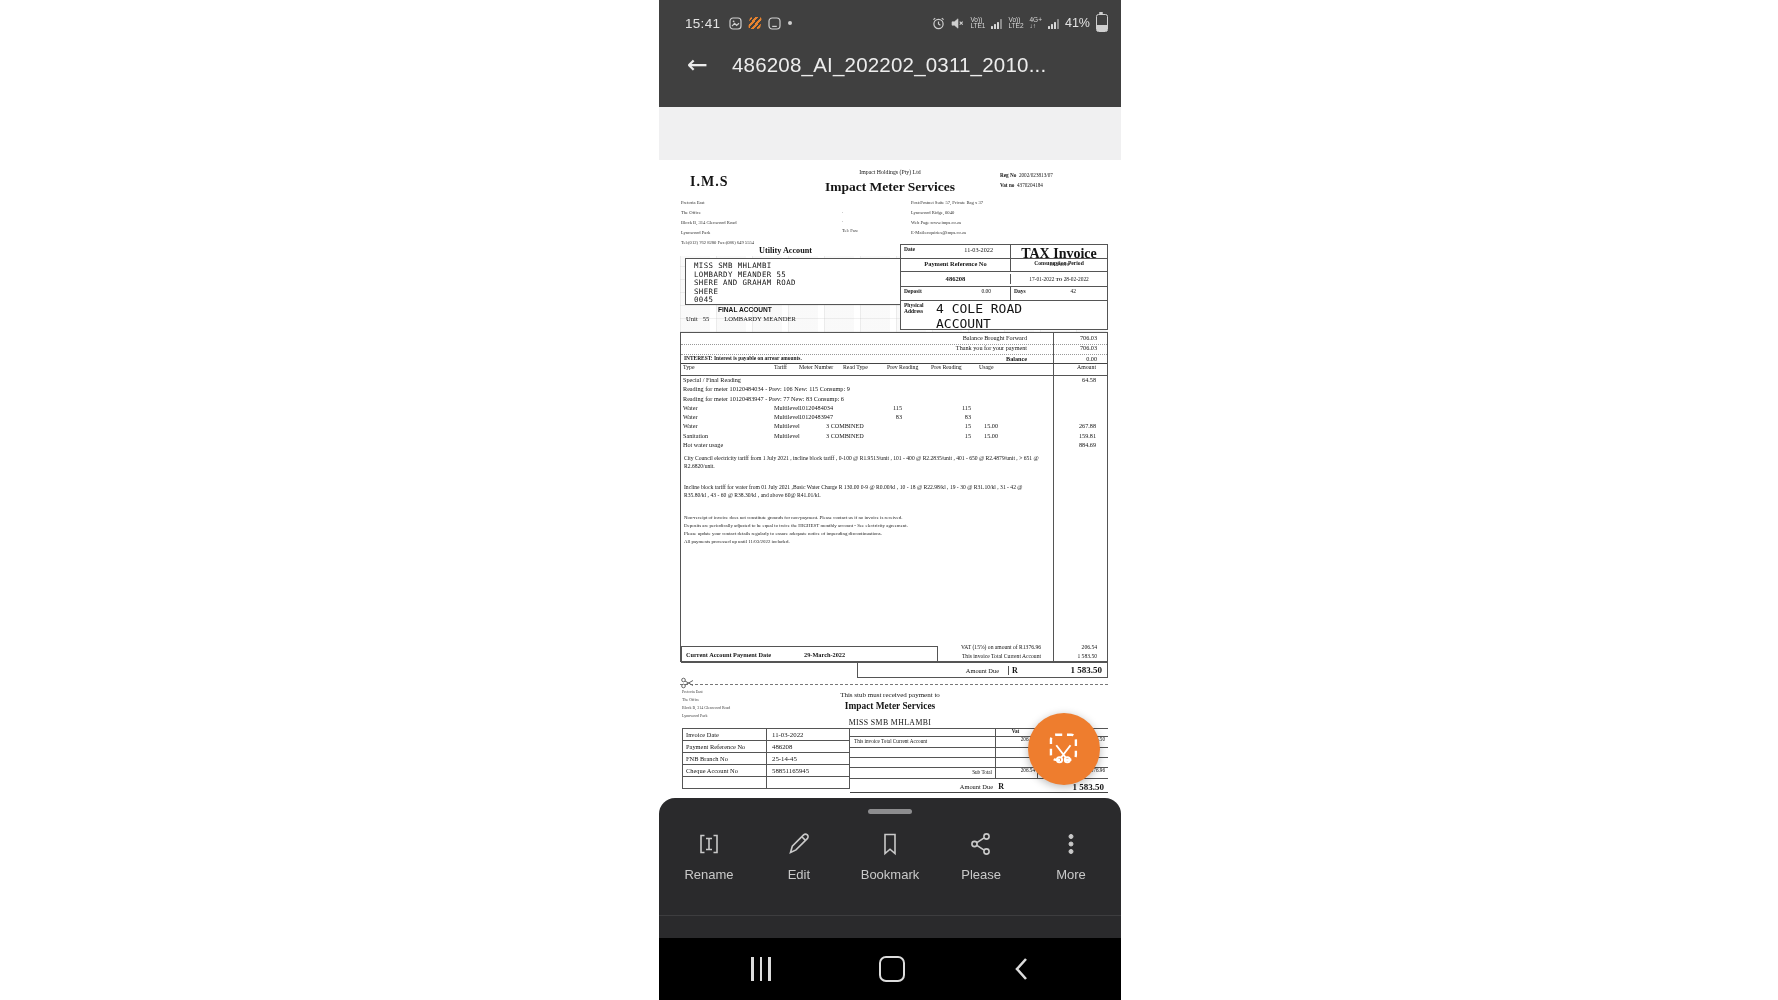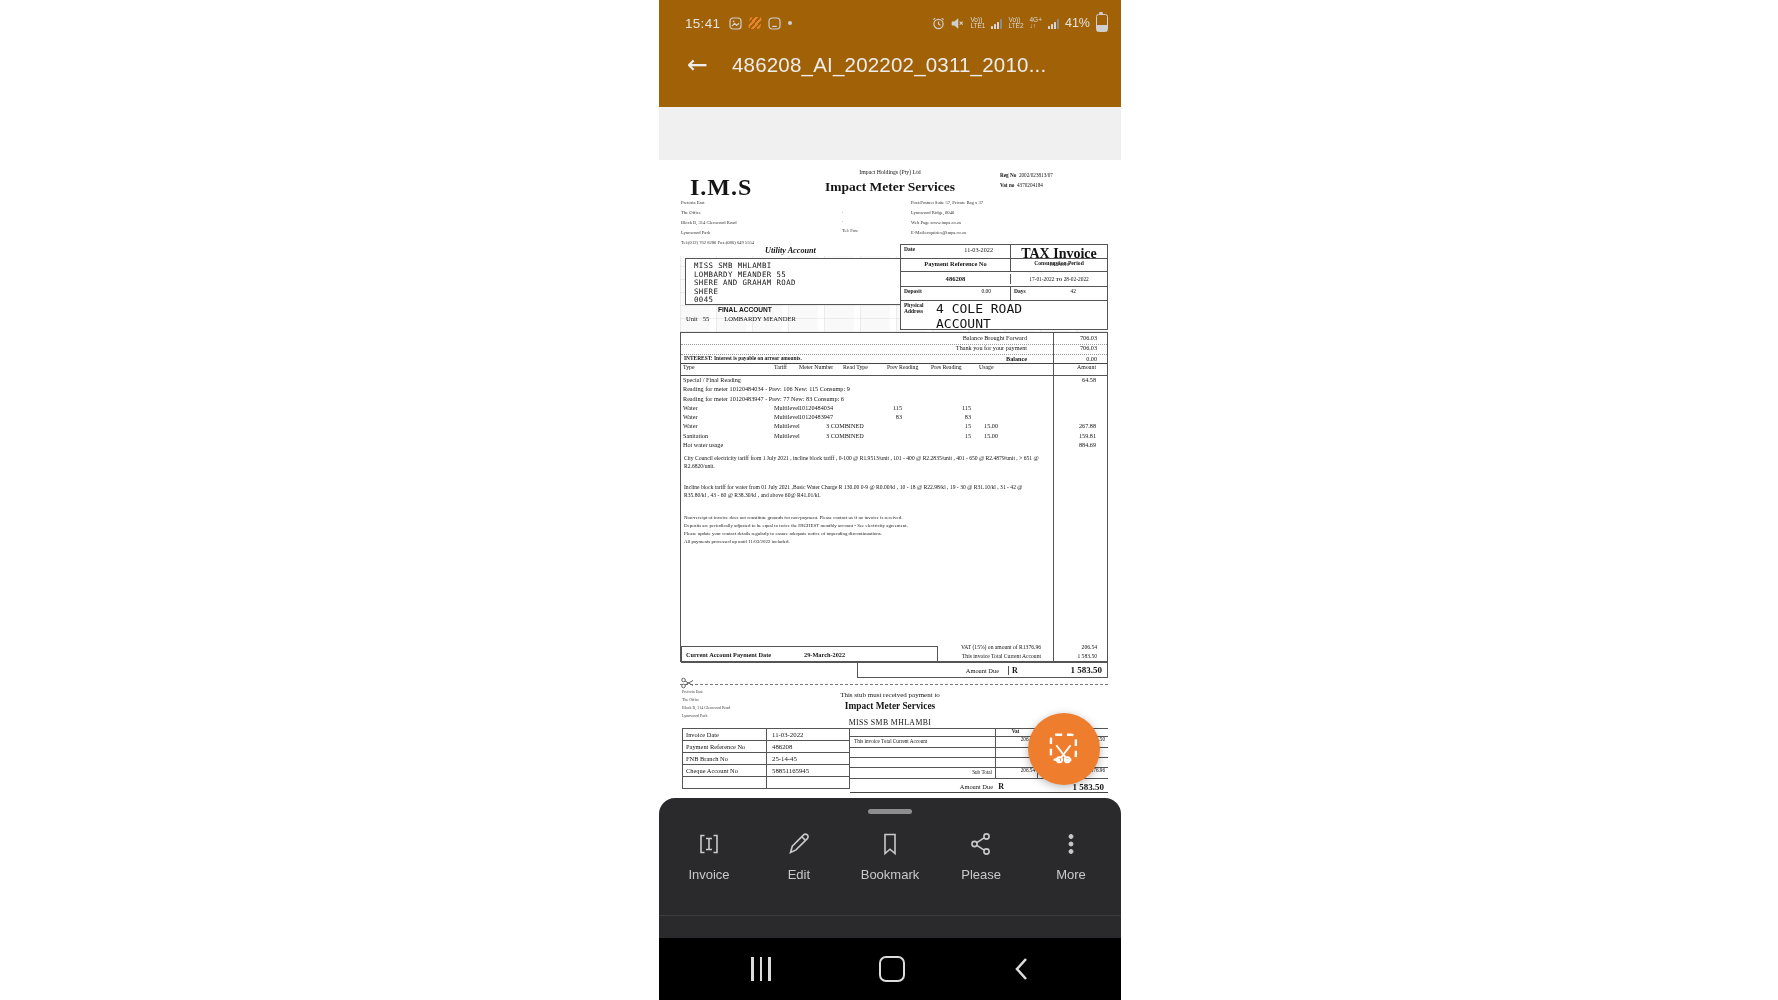--- a/index.html
+++ b/index.html
@@ -1,20 +1,20 @@
 <!DOCTYPE html>
 <html><head>
 <meta charset="utf-8">
 <style>
   html,body{margin:0;padding:0;background:#fff;}
   .canvas{position:relative;width:1778px;height:1000px;background:#ffffff;overflow:hidden;font-family:"Liberation Sans",sans-serif;}
   .phone{position:absolute;left:659px;top:0;width:462px;height:1000px;background:#fff;}
 
   
-  .topbar{position:absolute;left:0;top:0;width:462px;height:107px;background:#a16207;}
+  .topbar{position:absolute;left:0;top:0;width:462px;height:107px;background:#404040;}
   .status{display:flex;align-items:center;height:40px;padding:6px 13px 0 26px;box-sizing:border-box;color:#e3e3e3;}
   .time{font-size:13.5px;font-weight:500;letter-spacing:.3px;}
   .st-left{display:flex;align-items:center;gap:7px;margin-left:9px;}
   .st-right{display:flex;align-items:center;gap:6px;margin-left:auto;}
   .mini{width:13px;height:13px;display:inline-block;}
   .dot{width:4px;height:4px;border-radius:50%;background:#cfcfcf;}
   .stripes{width:12px;height:12px;border-radius:3px;background:repeating-linear-gradient(125deg,#e8832f 0 2.5px,rgba(0,0,0,0) 2.5px 4.5px);transform:skewX(-8deg);}
   .netstack{display:flex;flex-direction:column;line-height:1;align-items:flex-start;}
   .netstack .l1{font-size:6.5px;color:#d9d9d9;}
   .netstack .l2{font-size:6.5px;color:#d9d9d9;}
@@ -158,42 +158,42 @@
       <div class="appbar">
         <span class="back">←</span>
         <span class="title">486208_AI_202202_0311_2010...</span>
       </div>
     </div>
 
     <div class="grayband"></div>
 
     <div class="page">
       <div class="abs ctr" style="top:9px;font-size:5.8px;">Impact Holdings (Pty) Ltd</div>
-      <div class="abs b" style="left:31px;top:14px;font-size:24px;letter-spacing:1px;">I.M.S</div>
+      <div class="abs b" style="left:31px;top:14px;font-size:14px;letter-spacing:1px;">I.M.S</div>
       <div class="abs ctr b" style="top:19px;font-size:13.5px;">Impact Meter Services</div>
       <div class="abs" style="left:341px;top:13px;font-size:5.2px;"><span class="b">Reg No</span>&nbsp;&nbsp;<span>2002/023813/07</span></div>
       <div class="abs" style="left:341px;top:23px;font-size:5.2px;"><span class="b">Vat no</span>&nbsp;&nbsp;<span>4370204184</span></div>
       <div class="abs" style="left:22px;top:40px;">
           <div class="tiny" style="margin-bottom:4.6px;">Pretoria East</div>
           <div class="tiny" style="margin-bottom:4.6px;">The Office</div>
           <div class="tiny" style="margin-bottom:4.6px;">Block B, 314 Glenwood Road</div>
           <div class="tiny" style="margin-bottom:4.6px;">Lynnwood Park</div>
           <div class="tiny" style="margin-bottom:4.6px;">Tel:(012) 762 8280 Fax:(086) 649 5554</div>
         </div>
       <div class="abs tiny" style="left:183px;top:49px;">.</div>
       <div class="abs tiny" style="left:183px;top:58px;">.</div>
       <div class="abs tiny" style="left:183px;top:68px;">Tel:  Fax:</div>
       <div class="abs" style="left:252px;top:40px;">
           <div class="tiny" style="margin-bottom:4.8px;">Post:Postnet Suite 57, Private Bag x 37</div>
           <div class="tiny" style="margin-bottom:4.8px;">Lynnwood Ridge, 0040</div>
           <div class="tiny" style="margin-bottom:4.8px;">Web Page:www.imps.co.za</div>
           <div class="tiny" style="margin-bottom:4.8px;">E-Mail:enquiries@imps.co.za</div>
         </div>
 
-      <div class="abs b" style="left:106px;top:86px;font-size:8.2px;font-style:italic;">Utility Account</div>
+      <div class="abs b" style="left:100px;top:86px;font-size:8.2px;">Utility Account</div>
 
       <div class="wm"></div>
 
       <div class="addrbox mono">
           <div>MISS SMB MHLAMBI</div>
           <div>LOMBARDY MEANDER 55</div>
           <div>SHERE AND GRAHAM ROAD</div>
           <div>SHERE</div>
           <div>0045</div>
         </div>
@@ -468,21 +468,21 @@
     </div>
 
     <div class="sheet">
       <div class="handle"></div>
       <div class="tools">
         <div class="tool">
           <svg width="26" height="26" viewBox="0 0 26 26" fill="none" stroke-width="1.6">
               <path d="M8.5 4.5 H5 V21.5 H8.5 M17.5 4.5 H21 V21.5 H17.5"></path>
               <path d="M10 7.5 H16 M10 18.5 H16 M13 7.5 V18.5"></path>
             </svg>
-          <span>Invoice</span>
+          <span>Rename</span>
         </div>
         <div class="tool">
           <svg width="26" height="26" viewBox="0 0 26 26" fill="none" stroke-width="1.6">
               <path d="M4.5 21.5 L6.3 15.2 L17.6 3.9 a2.6 2.6 0 0 1 3.7 3.7 L10 18.9 L4.5 21.5 Z"></path>
               <path d="M15.8 5.7 l3.7 3.7"></path>
             </svg>
           <span>Edit</span>
         </div>
         <div class="tool">
           <svg width="26" height="26" viewBox="0 0 26 26" fill="none" stroke-width="1.6">

